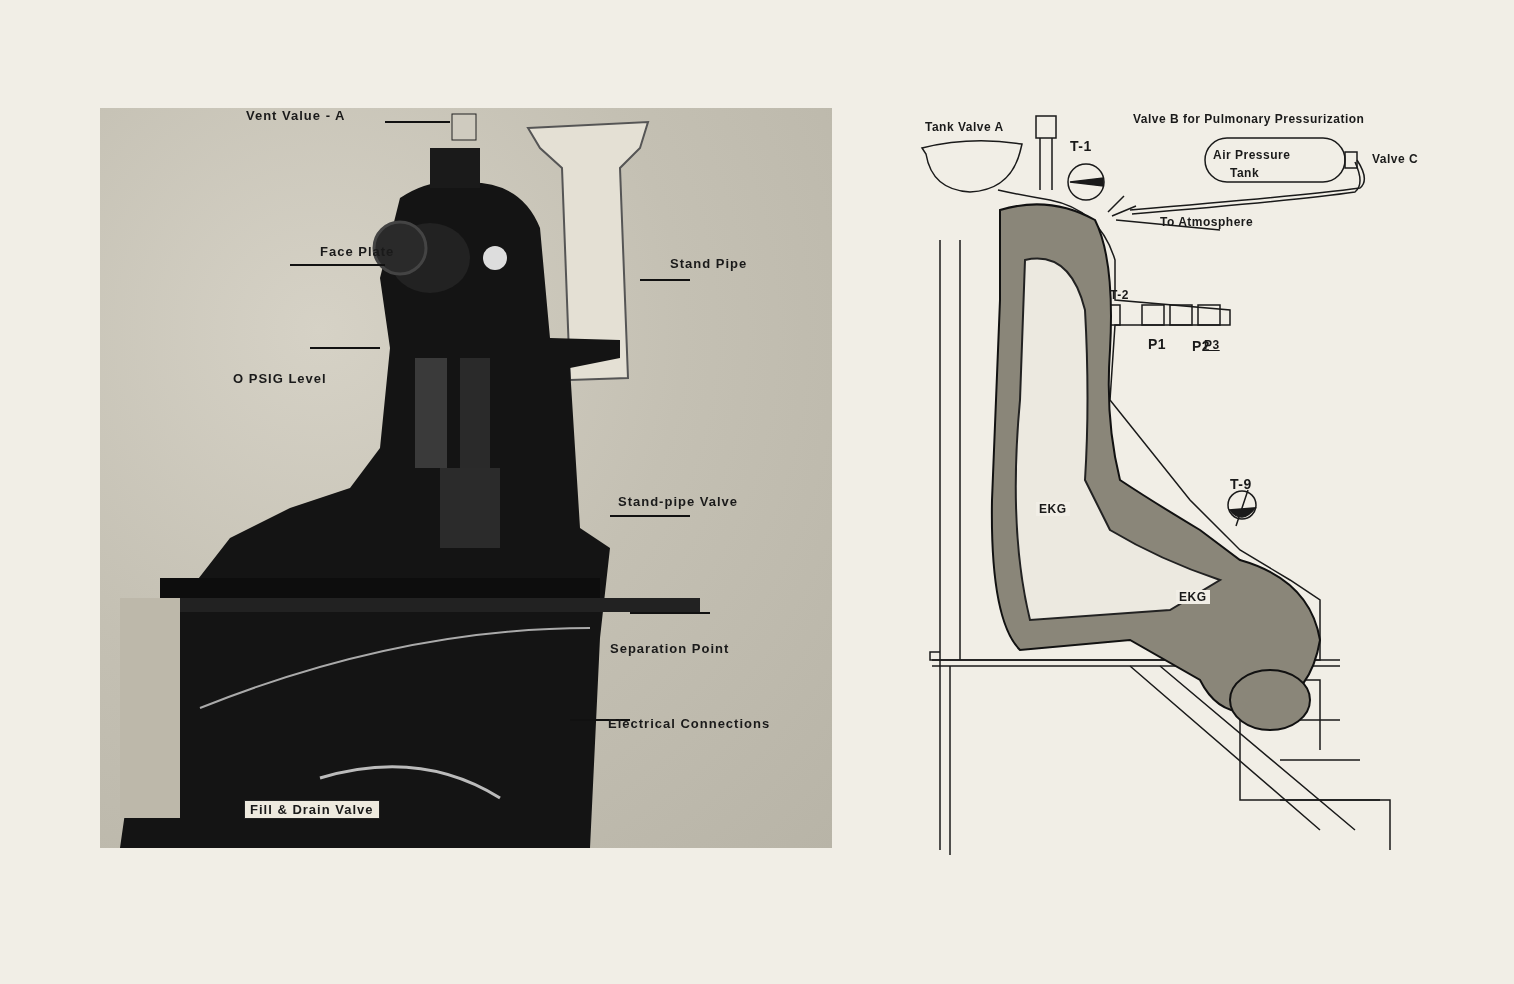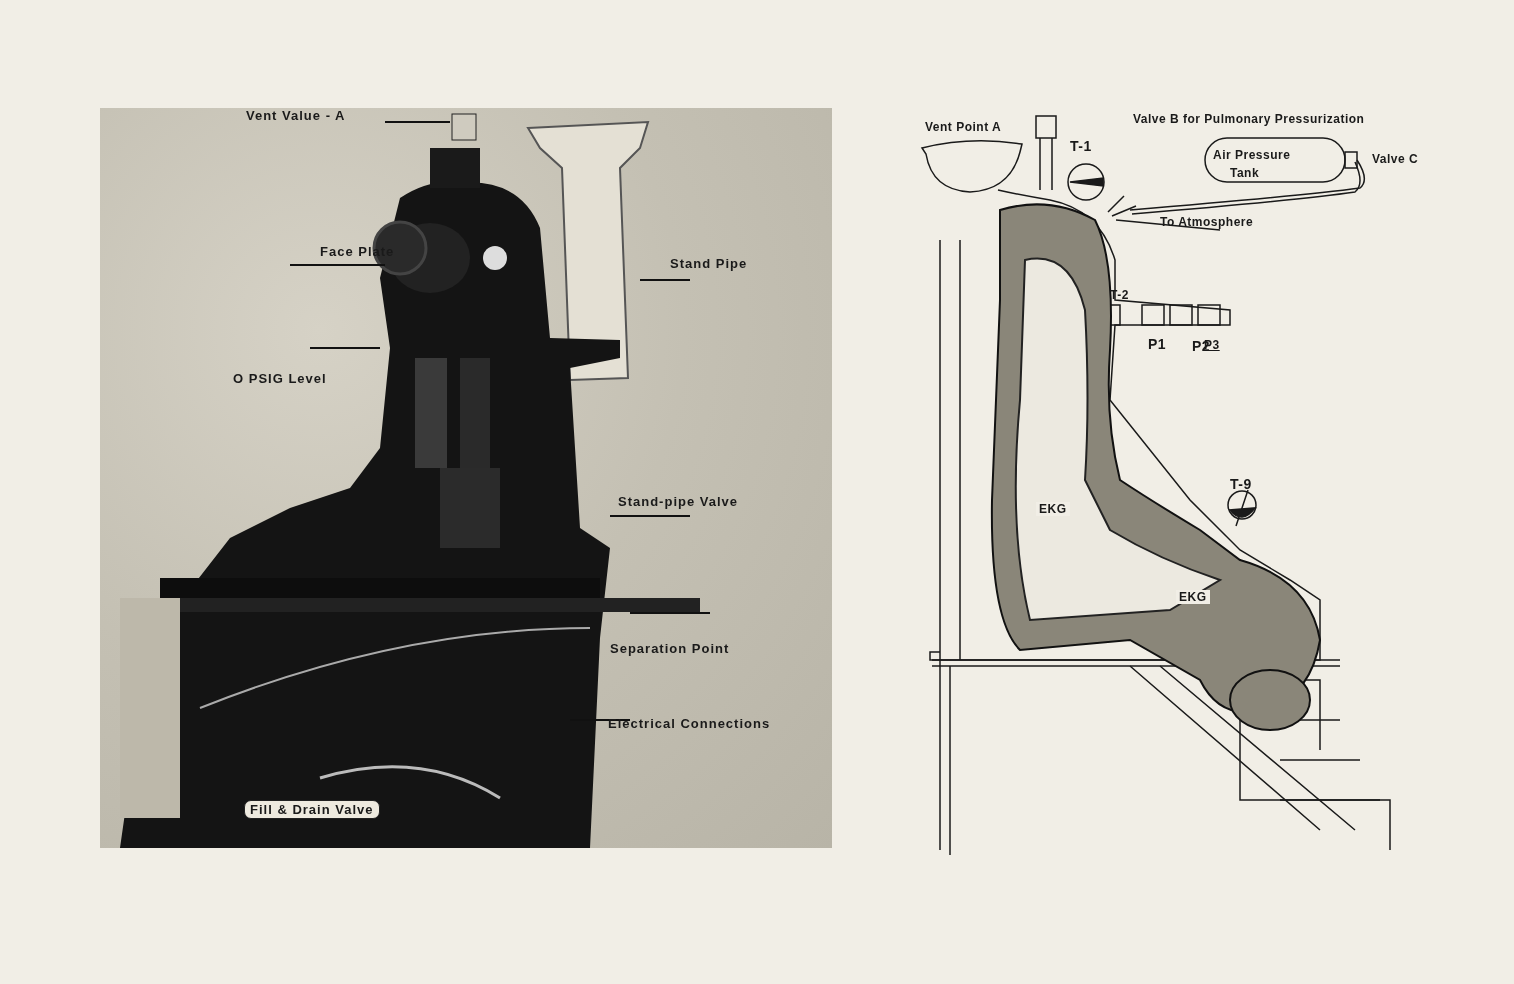--- a/index.html
+++ b/index.html
@@ -48,21 +48,21 @@
     <line x1="530" y1="505" x2="610" y2="505" stroke="#111" stroke-width="2"></line>
     <line x1="470" y1="612" x2="530" y2="612" stroke="#111" stroke-width="2"></line>
   </svg>
   <div class="lbl" style="left:146px;top:0px;">Vent Value - A</div>
   <div class="lbl" style="left:180px;top:136px;margin-left:40px;">Face Plate</div>
   <div class="lbl" style="left:570px;top:148px;">Stand Pipe</div>
   <div class="lbl" style="left:133px;top:263px;">O PSIG Level</div>
   <div class="lbl" style="left:518px;top:386px;">Stand-pipe Valve</div>
   <div class="lbl" style="left:510px;top:533px;text-align:right;">Separation Point</div>
   <div class="lbl" style="left:460px;top:608px;margin-left:48px;">Electrical Connections</div>
-  <div class="lbl boxed" style="left:144px;top:692px;border-radius:7px;">Fill &amp; Drain Valve</div>
+  <div class="lbl boxed" style="left:144px;top:692px;">Fill &amp; Drain Valve</div>
 </div>
 
 <div class="diagram">
   <svg width="560" height="760" viewBox="0 0 560 760" style="position:absolute;left:0;top:0;">
     <g fill="none" stroke="#1a1a1a" stroke-width="1.5">
 
       <path d="M22 48 Q70 36 122 44 L120 52 Q110 90 70 92 Q32 90 26 54 Z"></path>
 
       <rect x="136" y="16" width="20" height="22"></rect>
       <path d="M140 38 L140 90 M152 38 L152 90"></path>
@@ -96,21 +96,21 @@
       <circle cx="342" cy="405" r="14"></circle>
       <path d="M336 426 L348 390"></path>
       <path d="M330 410 Q342 425 355 408 Z" fill="#1a1a1a"></path>
     </g>
 
     <path d="M100 110 Q150 95 195 120 Q215 160 210 250 Q205 320 220 380 Q250 400 300 430 L340 460 Q410 480 420 540 Q410 600 360 610 Q320 620 300 580 L230 540 L120 550 Q90 520 92 400 Q96 300 100 200 Z" fill="#8a8679" stroke="#111" stroke-width="2"></path>
     <path d="M125 160 Q170 150 185 210 Q190 300 185 380 L210 430 Q260 460 320 480 L270 510 L130 520 Q108 430 120 300 Z" fill="#ece9e0" stroke="#222" stroke-width="2"></path>
     <ellipse cx="370" cy="600" rx="40" ry="30" fill="#8a8679" stroke="#111" stroke-width="2"></ellipse>
   </svg>
 
-  <div class="dlbl" style="left:25px;top:20px;">Vent Point A</div>
+  <div class="dlbl" style="left:25px;top:20px;">Tank Valve A</div>
   <div class="dlbl" style="left:233px;top:12px;">Valve B for Pulmonary Pressurization</div>
   <div class="dlbl" style="left:170px;top:38px;font-size:14px;">T-1</div>
   <div class="dlbl" style="left:313px;top:48px;">Air Pressure</div>
   <div class="dlbl" style="left:330px;top:66px;">Tank</div>
   <div class="dlbl" style="left:472px;top:52px;">Valve C</div>
   <div class="dlbl" style="left:260px;top:115px;">To Atmosphere</div>
   <div class="dlbl" style="left:210px;top:188px;">T-2</div>
   <div class="dlbl" style="left:248px;top:236px;font-size:14px;">P1</div>
   <div class="dlbl" style="left:292px;top:238px;font-size:14px;">P2</div>
   <div class="dlbl" style="left:304px;top:238px;font-size:12px;text-decoration:underline;">P3</div>

